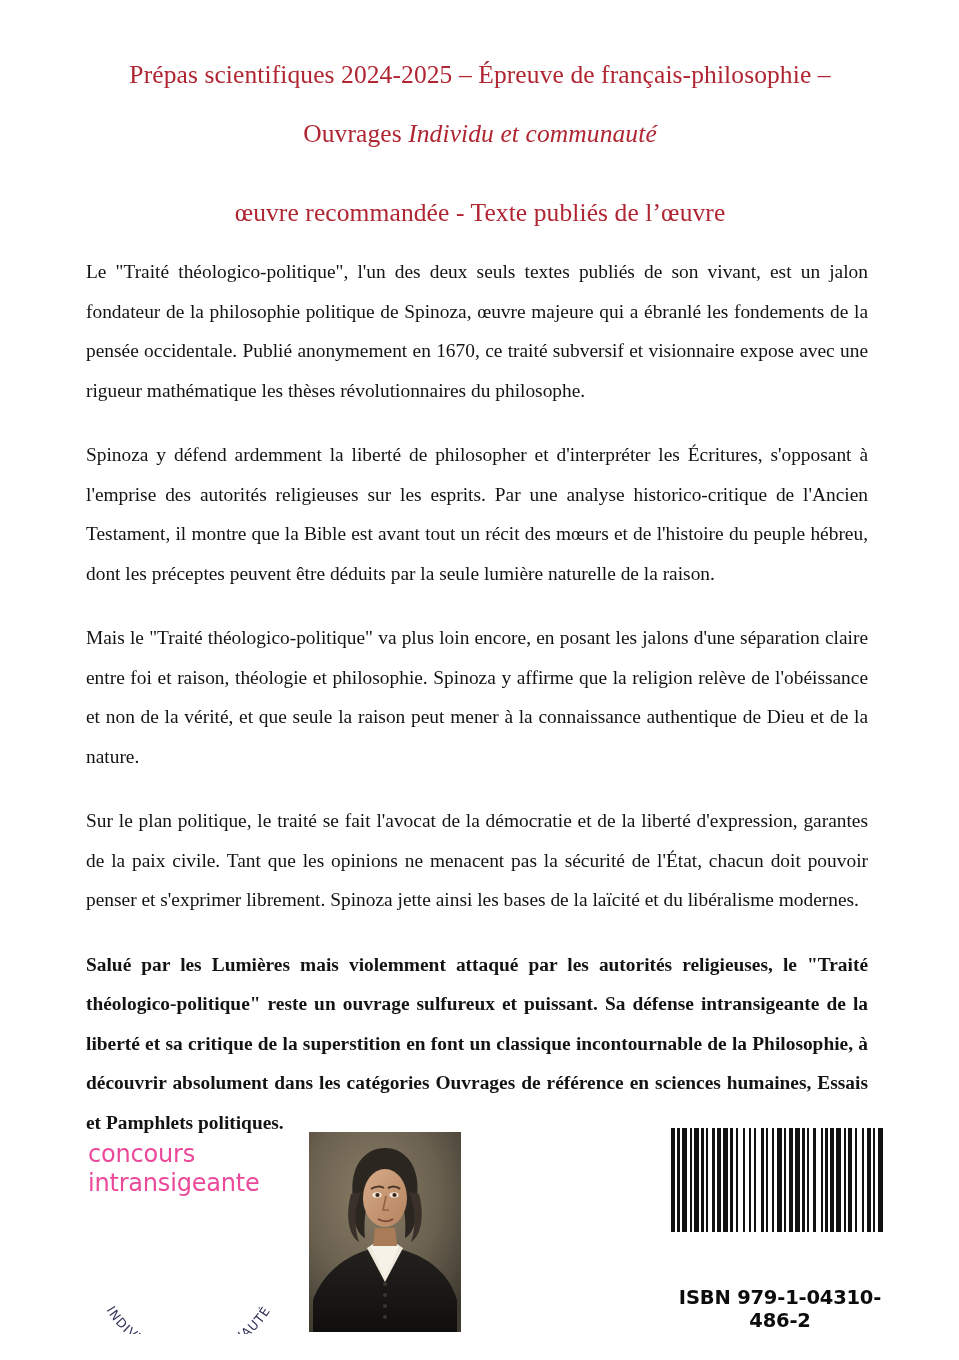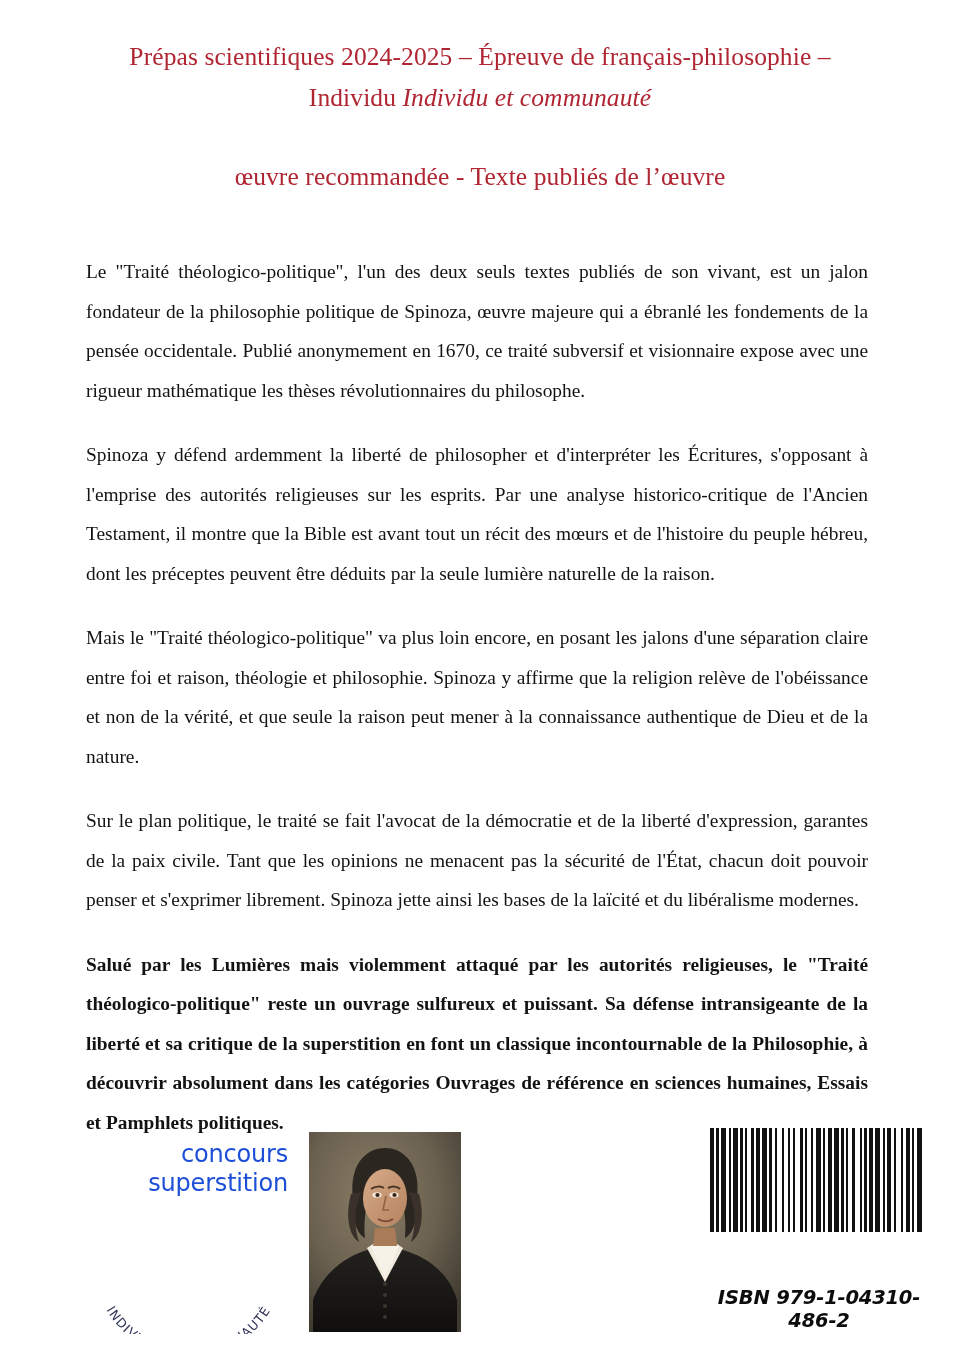--- a/index.html
+++ b/index.html
@@ -23,20 +23,21 @@
     left: 90px;
     width: 780px;
     text-align: center;
   }
   .title-line {
     color: #B02532;
     font-size: 25.5px;
     line-height: 41px;
     font-family: "Liberation Serif", "DejaVu Serif", serif;
     letter-spacing: 0.1px;
+    margin-top: 18px;
   }
   .title-line .course-italic {
     font-style: italic;
   }
   .subtitle-line {
     color: #B02532;
     font-size: 25.5px;
     line-height: 34px;
     margin-top: 42px;
     letter-spacing: 0.1px;
@@ -68,23 +69,23 @@
     height: 248px;
   }
 
   
   .logo {
     position: absolute;
     left: 88px;
     top: 28px;
     width: 200px;
     height: 195px;
-    color: #1d4ed8;
+    color: #ec4899;
     font-family: "DejaVu Sans", "Liberation Sans", sans-serif;
-    text-align: right;
+    text-align: left;
   }
   .logo-top {
     font-size: 24px;
     line-height: 29px;
     letter-spacing: -0.2px;
   }
   .logo-mid {
     margin-top: 24px;
     font-size: 24px;
     line-height: 29px;
@@ -112,24 +113,23 @@
     width: 152px;
     height: 200px;
     background: #6d6352;
     overflow: hidden;
   }
   .portrait svg { display: block; }
 
   
   .barcode-block {
     position: absolute;
-    left: 710px;
+    left: 671px;
     top: 16px;
     width: 218px;
-    font-style: italic;
   }
   .barcode {
     height: 104px;
     display: flex;
     align-items: stretch;
     background: #ffffff;
   }
   .barcode i {
     display: block;
     background: #111111;
@@ -144,37 +144,37 @@
     font-size: 19.5px;
     color: #0c0c0c;
     letter-spacing: -0.2px;
   }
 </style>
 </head>
 <body>
 
 <div class="header">
   <div class="title-line">Prépas scientifiques 2024-2025 – Épreuve de français-philosophie –</div>
-  <div class="title-line"><span>Individu </span><span class="course-italic">Individu et communauté</span></div>
+  <div class="title-line"><span>Ouvrages </span><span class="course-italic">Individu et communauté</span></div>
   <div class="subtitle-line">œuvre recommandée - Texte publiés de l’œuvre</div>
 </div>
 
 <div class="body-copy">
   <p class="para">Le "Traité théologico-politique", l'un des deux seuls textes publiés de son vivant, est un jalon fondateur de la philosophie politique de Spinoza, œuvre majeure qui a ébranlé les fondements de la pensée occidentale. Publié anonymement en 1670, ce traité subversif et visionnaire expose avec une rigueur mathématique les thèses révolutionnaires du philosophe.</p>
   <p class="para">Spinoza y défend ardemment la liberté de philosopher et d'interpréter les Écritures, s'opposant à l'emprise des autorités religieuses sur les esprits. Par une analyse historico-critique de l'Ancien Testament, il montre que la Bible est avant tout un récit des mœurs et de l'histoire du peuple hébreu, dont les préceptes peuvent être déduits par la seule lumière naturelle de la raison.</p>
   <p class="para">Mais le "Traité théologico-politique" va plus loin encore, en posant les jalons d'une séparation claire entre foi et raison, théologie et philosophie. Spinoza y affirme que la religion relève de l'obéissance et non de la vérité, et que seule la raison peut mener à la connaissance authentique de Dieu et de la nature.</p>
   <p class="para">Sur le plan politique, le traité se fait l'avocat de la démocratie et de la liberté d'expression, garantes de la paix civile. Tant que les opinions ne menacent pas la sécurité de l'État, chacun doit pouvoir penser et s'exprimer librement. Spinoza jette ainsi les bases de la laïcité et du libéralisme modernes.</p>
   <p class="para">Salué par les Lumières mais violemment attaqué par les autorités religieuses, le "Traité théologico-politique" reste un ouvrage sulfureux et puissant. Sa défense intransigeante de la liberté et sa critique de la superstition en font un classique incontournable de la Philosophie, à découvrir absolument dans les catégories Ouvrages de référence en sciences humaines, Essais et Pamphlets politiques.</p>
 </div>
 
 <div class="bottom">
 
   <div class="logo">
     <div class="logo-top">concours</div>
-    <div class="logo-top">superstition</div>
+    <div class="logo-top">intransigeante</div>
     <svg class="logo-arc" viewBox="0 0 205 66">
       <defs>
         <path id="arcpath" d="M 8,4 A 95 95 0 0 0 197,4" fill="none"></path>
       </defs>
       <text>
         <textPath href="#arcpath" startOffset="50%" text-anchor="middle">INDIVIDU ET COMMUNAUTÉ</textPath>
       </text>
     </svg>
   </div>
 

